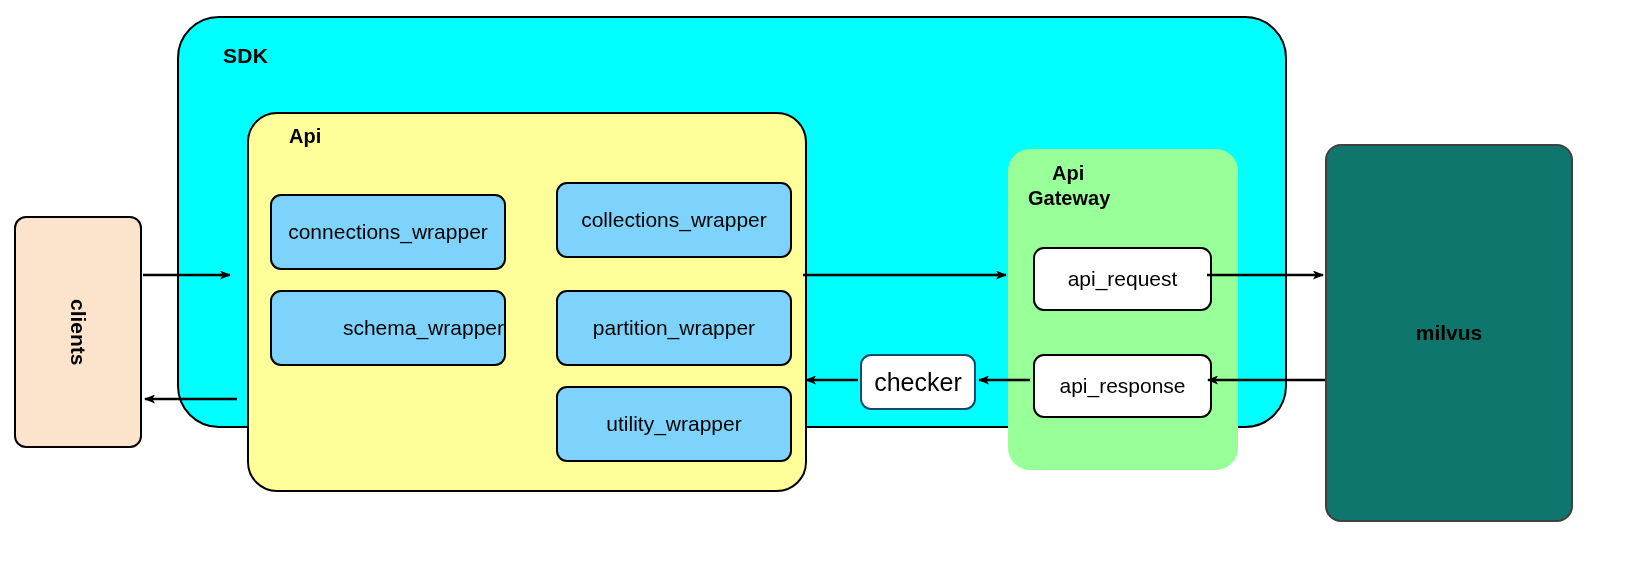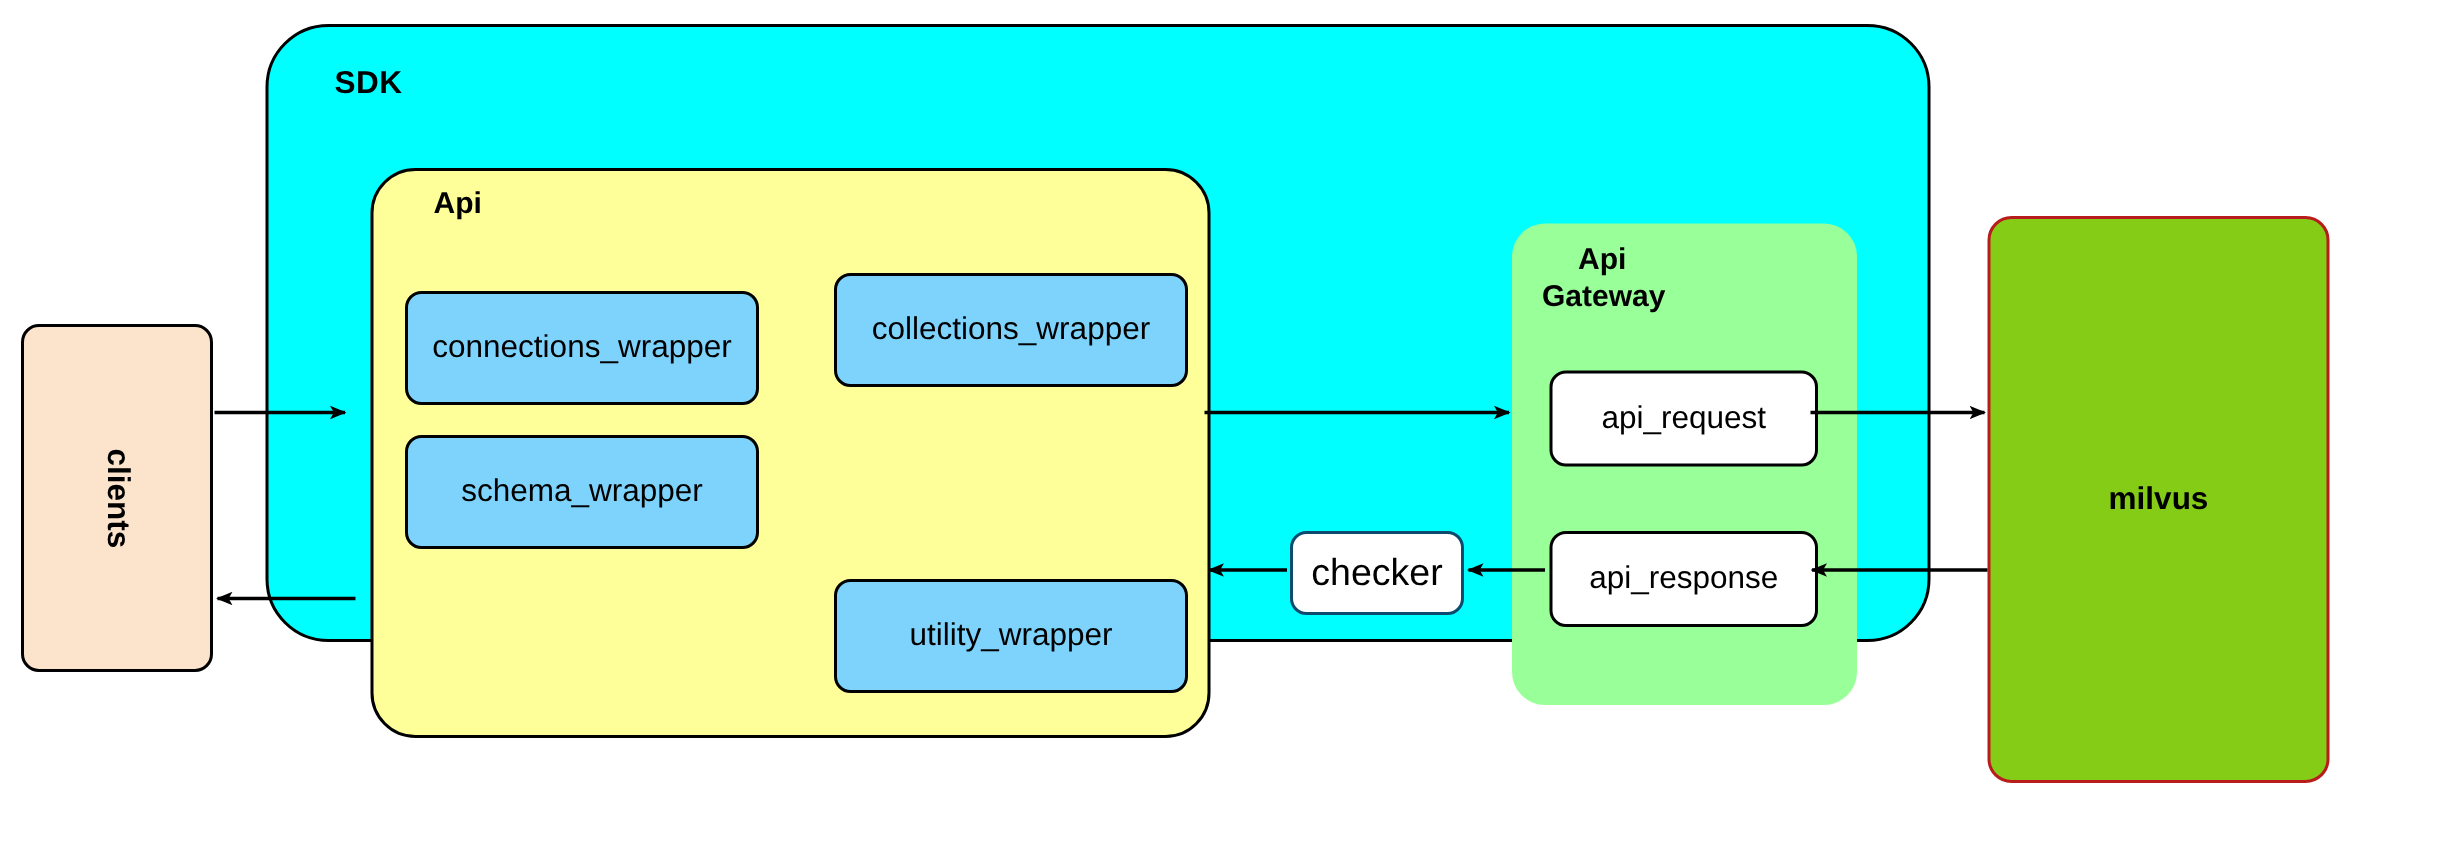--- a/index.html
+++ b/index.html
@@ -151,24 +151,24 @@
     font-weight: bold;
     writing-mode: vertical-rl;
     text-orientation: mixed;
     white-space: nowrap;
   }
 
   
   #milvus-box {
     left: 1325px;
     top: 144px;
-    width: 228px;
+    width: 248px;
     height: 378px;
-    background: #84cc16;
-    border: 2px solid #b91c1c;
+    background: #0f766e;
+    border: 2px solid #404040;
     border-radius: 16px;
     font-size: 21px;
     font-weight: bold;
   }
 
   
   #arrow-layer {
     position: absolute;
     left: 0; top: 0;
     width: 1634px;
@@ -192,22 +192,25 @@
       <div id="api-wrapper-label">
         <span class="l1">Api</span>
       </div>
 
       <div class="wrapper-cell" style="left:21px;  top:80px;">
           <span>connections_wrapper</span>
         </div>
       <div class="wrapper-cell" style="left:307px; top:68px;">
           <span>collections_wrapper</span>
         </div>
-      <div class="wrapper-cell" style="left:21px;  top:176px;">
+      <div class="wrapper-cell" style="left:21px;  top:176px;justify-content:flex-end;">
           <span>schema_wrapper</span>
+        </div>
+      <div class="wrapper-cell" style="left:307px; top:176px;">
+          <span>partition_wrapper</span>
         </div>
       <div class="wrapper-cell" style="left:307px; top:272px;text-align:right;">
           <span>utility_wrapper</span>
         </div>
     </div>
 
     <div class="box" id="checker-box" style="left:681px; top:336px;">
       <span>checker</span>
     </div>
 

